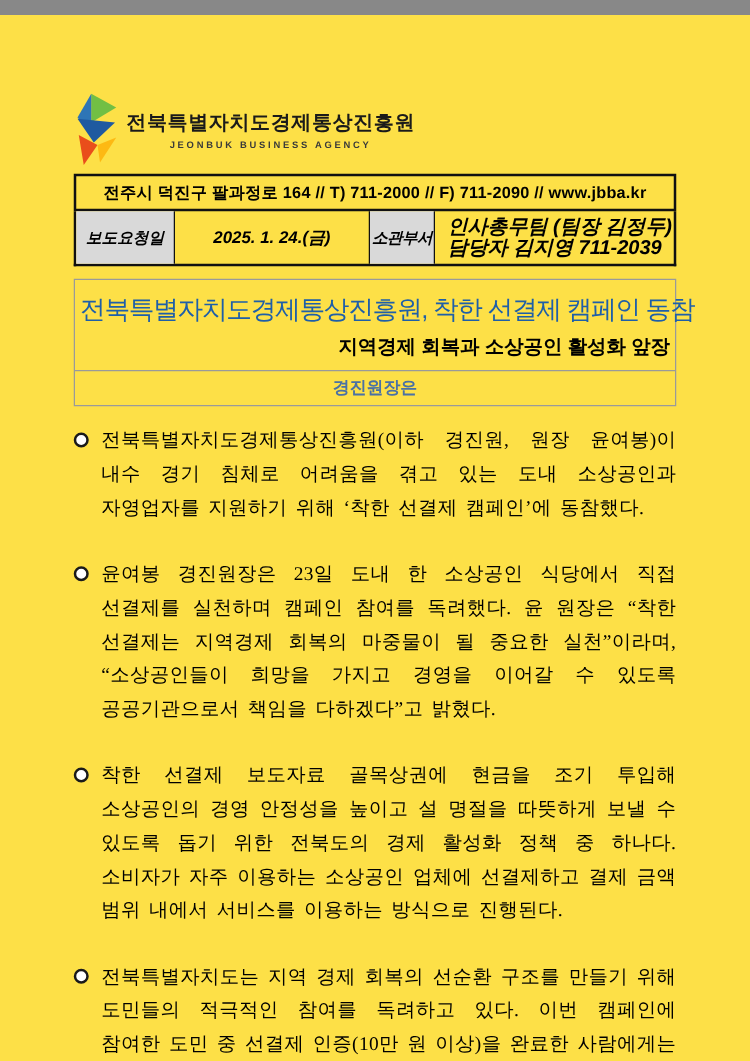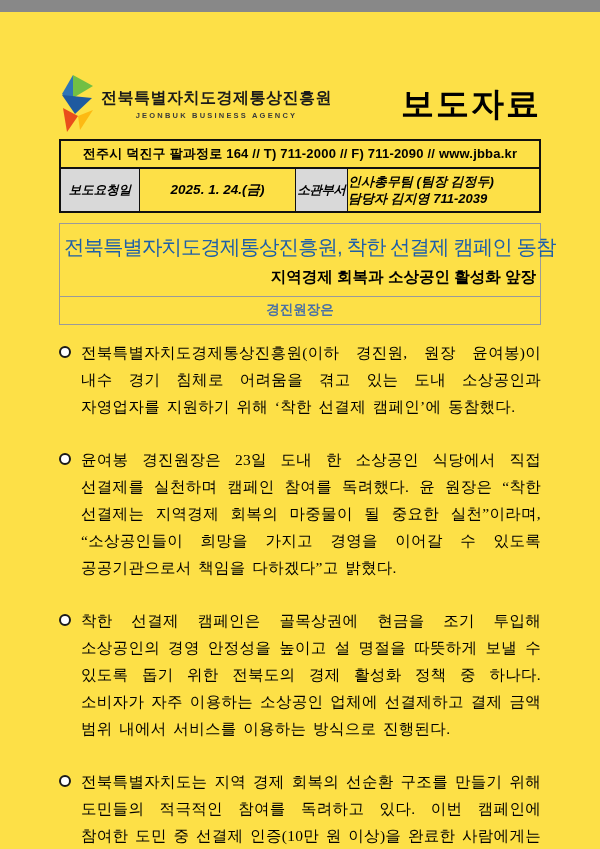--- a/index.html
+++ b/index.html
@@ -87,23 +87,23 @@
   .info-cell.gray { background: #d9d9d9; }
   .cell-date-label { width: 79px; }
   .cell-date { width: 156px; font-size: 13.5px; }
   .cell-dept-label { width: 52px; letter-spacing: -0.5px; }
   .cell-dept {
     flex: 1;
     border-right: none;
     flex-direction: column;
     align-items: flex-start;
     justify-content: center;
-    padding-left: 0;
+    padding-left: 10px;
     line-height: 17px;
-    font-size: 13px;
+    font-size: 16px;
   }
 
   
   .title-box {
     margin-top: 10px;
     border: 1.5px solid #9a9a9a;
   }
   .title-main-area { padding: 9px 4px 8px 4px; text-align: center; }
   .press-title {
     font-size: 20.5px;
@@ -169,21 +169,20 @@
             <polygon points="3,21 33,24 16,40" fill="#1f5aa0"></polygon>
             <polygon points="4,34 19,42 8,58" fill="#e94e1b"></polygon>
             <polygon points="19,42 34,36 21,56" fill="#fdb913"></polygon>
           </svg>
         </span>
         <span class="brand-text">
           <span class="org-name">전북특별자치도경제통상진흥원</span>
           <span class="org-name-en">JEONBUK BUSINESS AGENCY</span>
         </span>
       </div>
-      <div class="doc-type">보도자료</div>
     </div>
 
     <div class="address-bar">전주시 덕진구 팔과정로 164 // T) 711-2000 // F) 711-2090 //  www.jbba.kr</div>
 
     <div class="info-table">
       <div class="info-cell gray cell-date-label">보도요청일</div>
       <div class="info-cell cell-date">2025. 1. 24.(금)</div>
       <div class="info-cell gray cell-dept-label">소관부서</div>
       <div class="info-cell cell-dept">
         <span>인사총무팀 (팀장 김정두)</span>
@@ -203,21 +202,21 @@
       <div class="para">
         <span class="bullet"></span>
         <span>전북특별자치도경제통상진흥원(이하 경진원, 원장 윤여봉)이 내수 경기 침체로 어려움을 겪고 있는 도내 소상공인과 자영업자를 지원하기 위해 ‘착한 선결제 캠페인’에 동참했다.</span>
       </div>
       <div class="para">
         <span class="bullet"></span>
         <span>윤여봉 경진원장은 23일 도내 한 소상공인 식당에서 직접 선결제를 실천하며 캠페인 참여를 독려했다. 윤 원장은 “착한 선결제는 지역경제 회복의 마중물이 될 중요한 실천”이라며, “소상공인들이 희망을 가지고 경영을 이어갈 수 있도록 공공기관으로서 책임을 다하겠다”고 밝혔다.</span>
       </div>
       <div class="para">
         <span class="bullet"></span>
-        <span>착한 선결제 캠페인은 골목상권에 현금을 조기 투입해 소상공인의 경영 안정성을 높이고 설 명절을 따뜻하게 보낼 수 있도록 돕기 위한 전북도의 경제 활성화 정책 중 하나다. 소비자가 자주 이용하는 소상공인 업체에 선결제하고 결제 금액 범위 내에서 서비스를 이용하는 방식으로 진행된다.</span>
+        <span>착한 선결제 보도자료 골목상권에 현금을 조기 투입해 소상공인의 경영 안정성을 높이고 설 명절을 따뜻하게 보낼 수 있도록 돕기 위한 전북도의 경제 활성화 정책 중 하나다. 소비자가 자주 이용하는 소상공인 업체에 선결제하고 결제 금액 범위 내에서 서비스를 이용하는 방식으로 진행된다.</span>
       </div>
       <div class="para">
         <span class="bullet"></span>
         <span>전북특별자치도는 지역 경제 회복의 선순환 구조를 만들기 위해 도민들의 적극적인 참여를 독려하고 있다. 이번 캠페인에 참여한 도민 중 선결제 인증(10만 원 이상)을 완료한 사람에게는 추첨을 통해 2만원의 온누리상품권을 지급한다.</span>
       </div>
     </div>
 
   </div>
 </div>
 

